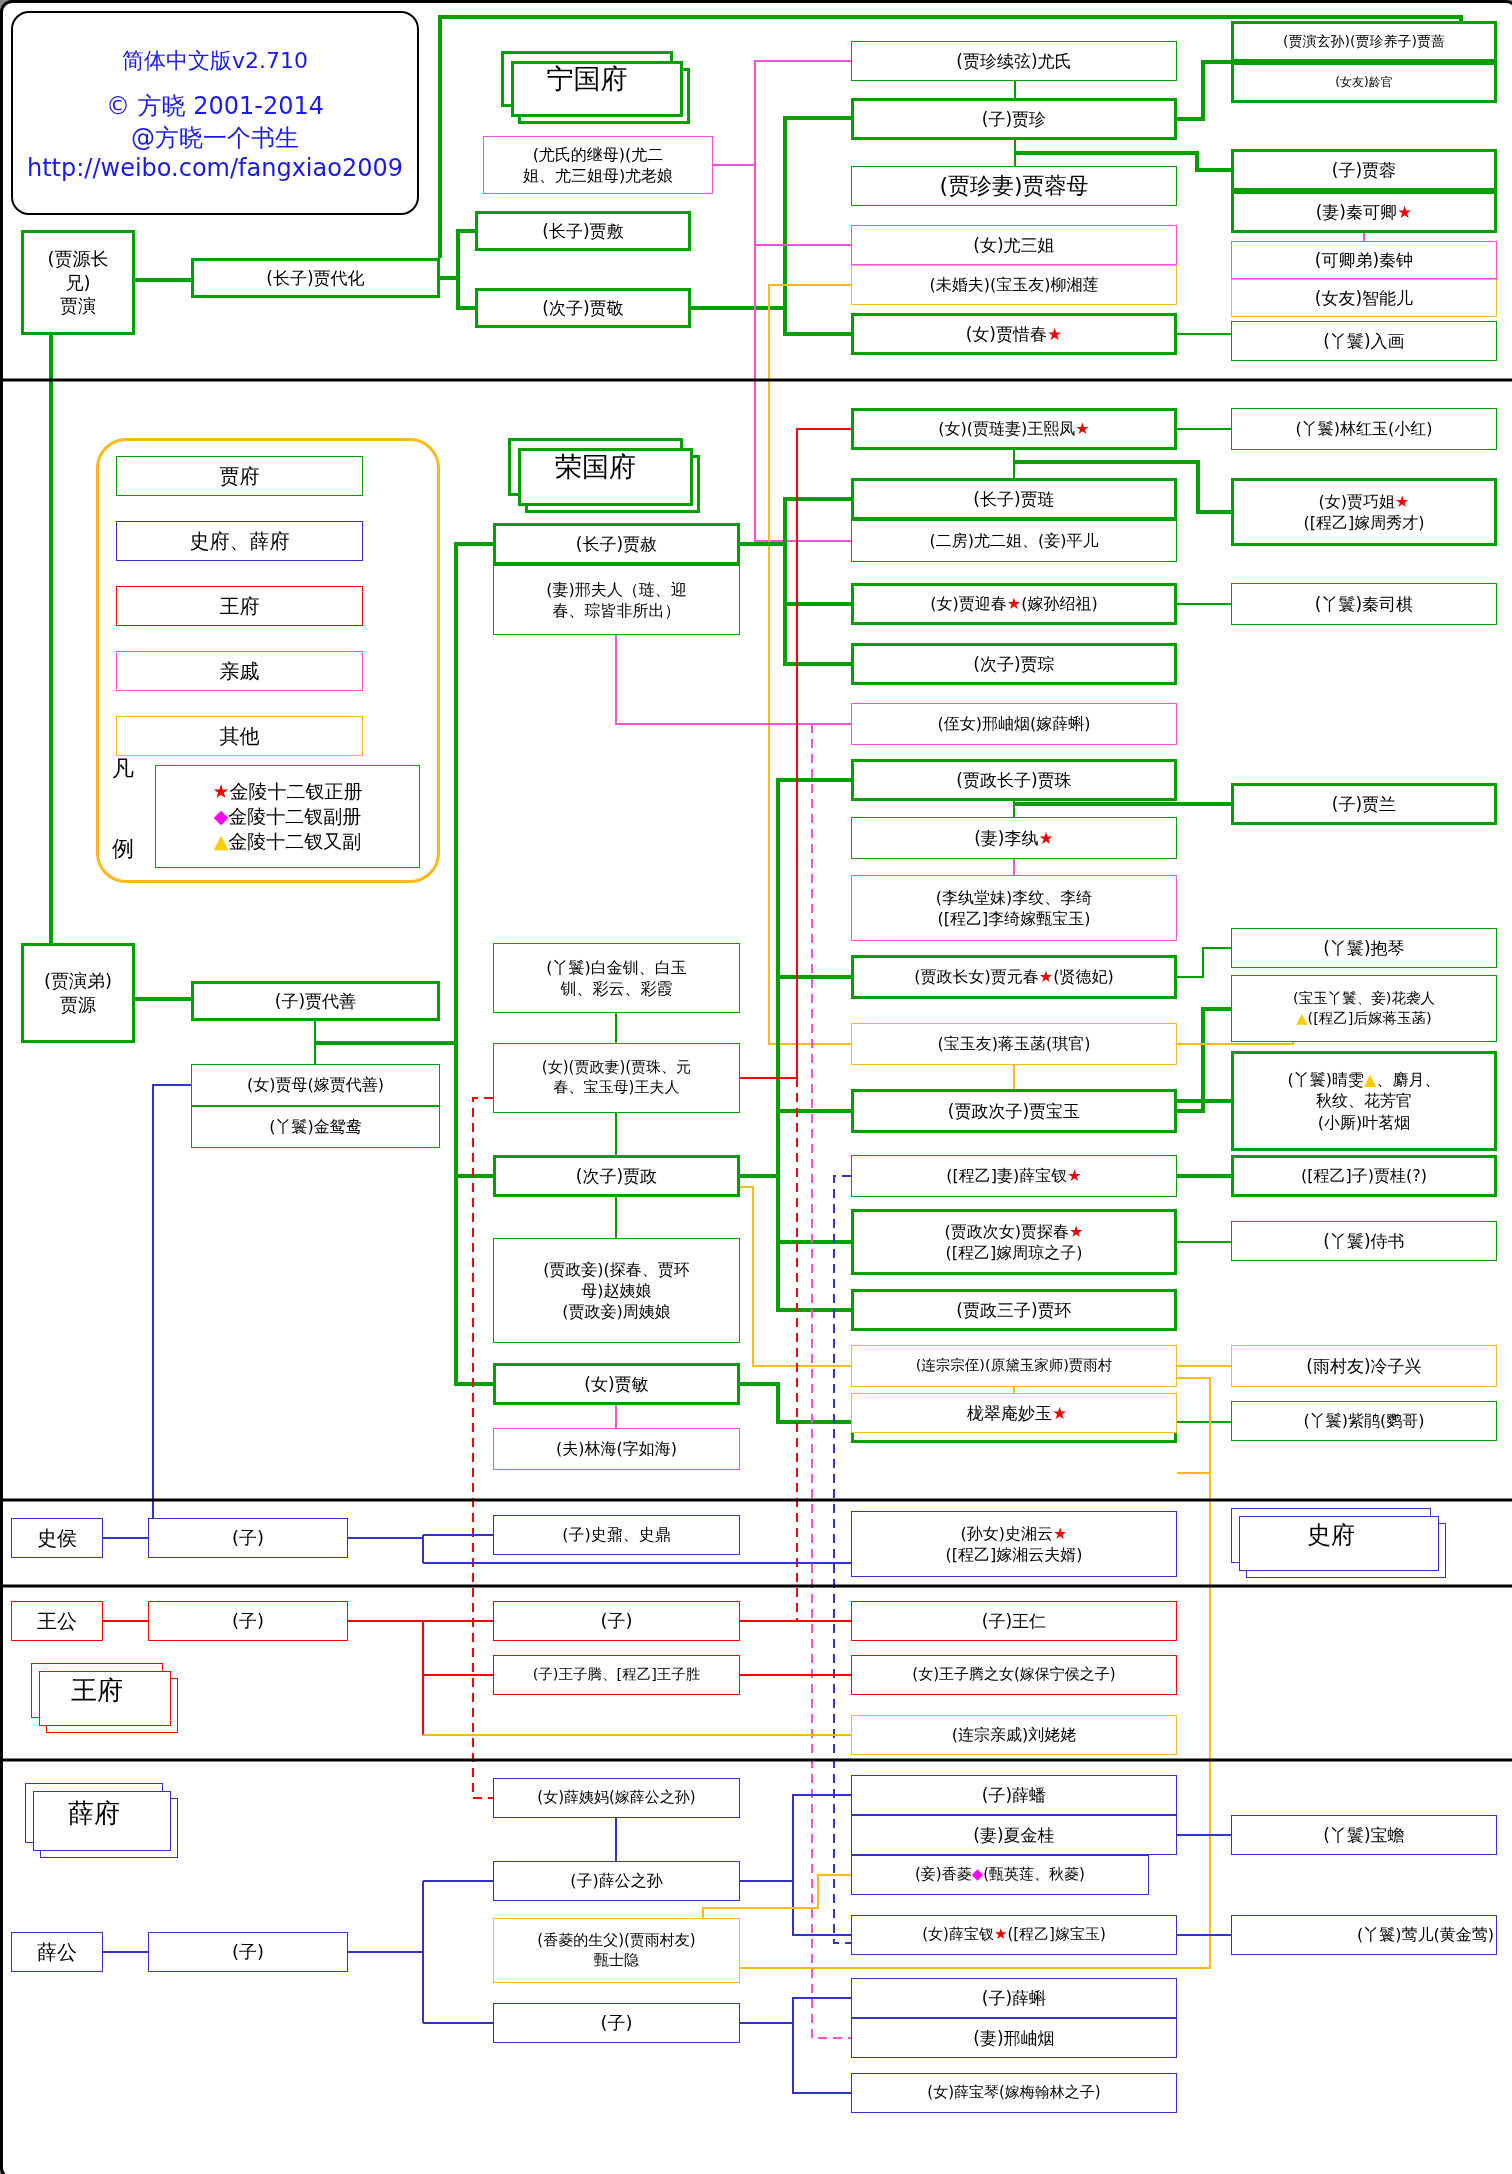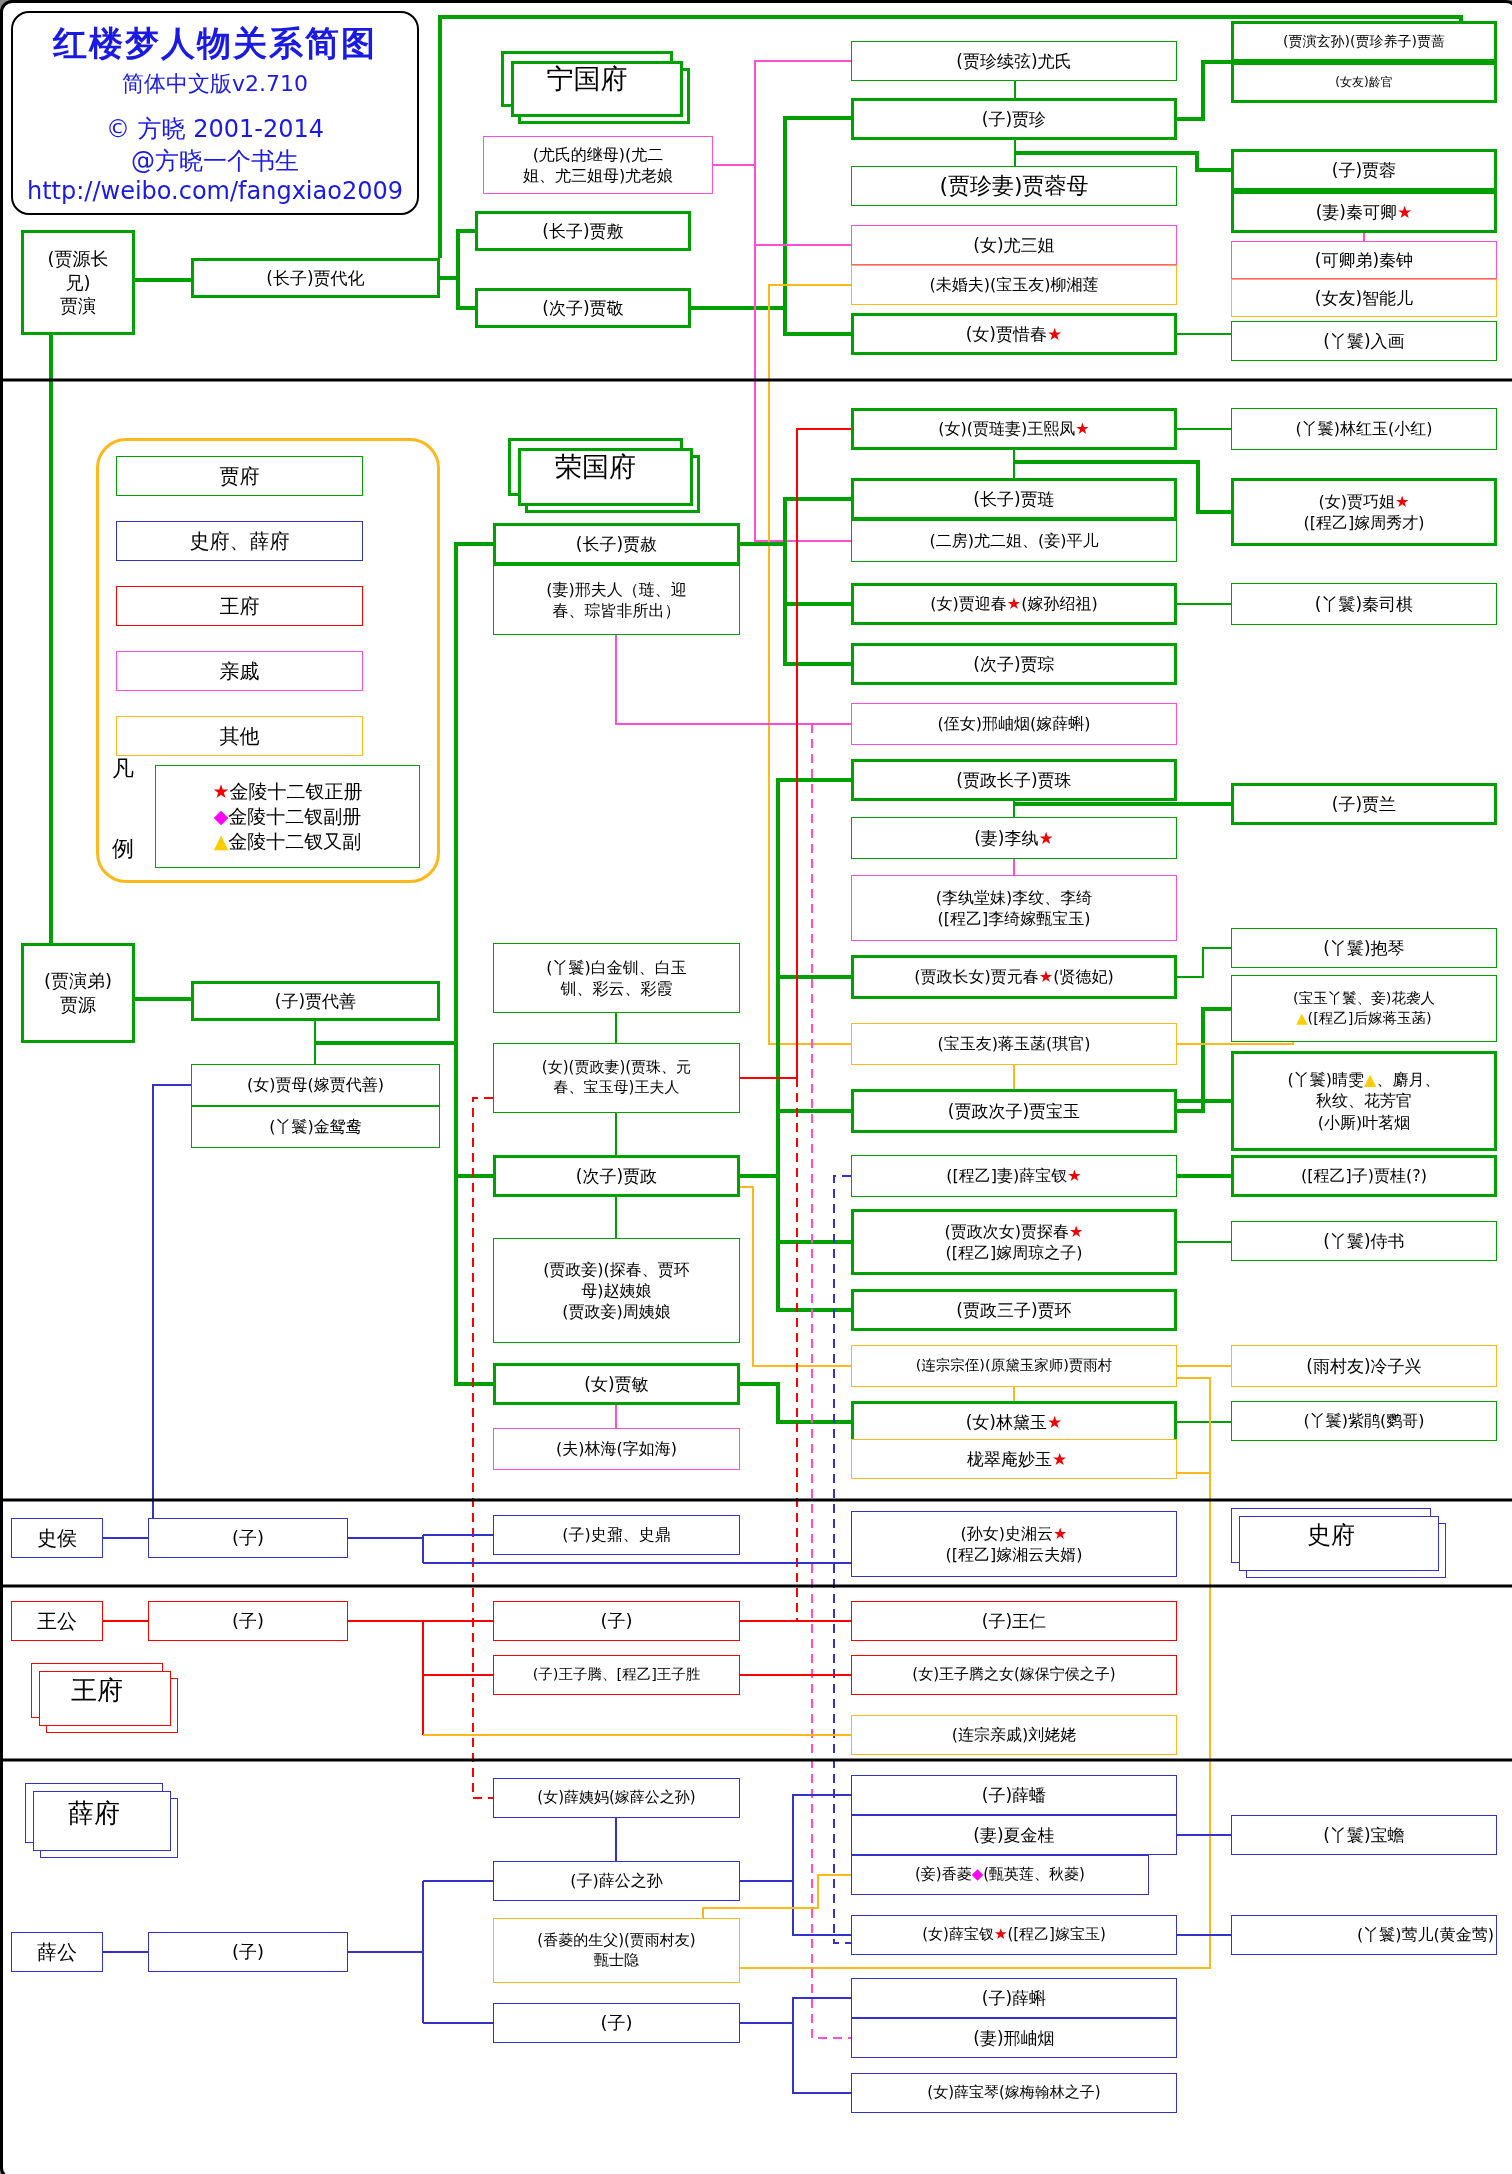--- a/index.html
+++ b/index.html
@@ -125,21 +125,20 @@
       <polyline points="360,538 430,538" fill="none" stroke="#3333cc" stroke-width="2"></polyline>
       <polyline points="360,603 430,603" fill="none" stroke="#ff0000" stroke-width="2"></polyline>
       <polyline points="360,668 430,668" fill="none" stroke="#ff4fd8" stroke-width="2"></polyline>
       <polyline points="360,733 430,733" fill="none" stroke="#ffb81c" stroke-width="2"></polyline>
       <polyline points="0,377 1512,377" fill="none" stroke="#000000" stroke-width="3"></polyline>
       <polyline points="0,1497 1512,1497" fill="none" stroke="#000000" stroke-width="3"></polyline>
       <polyline points="0,1583 1512,1583" fill="none" stroke="#000000" stroke-width="3"></polyline>
       <polyline points="0,1757 1512,1757" fill="none" stroke="#000000" stroke-width="3"></polyline>
     </svg>
   <div id="title-box">
-    <div class="t1">红楼梦人物关系简图</div>
     <div class="t2">简体中文版v2.710</div>
     <div class="t3">© 方晓 2001-2014</div>
     <div class="t4">@方晓一个书生</div>
     <div class="t5">http://weibo.com/fangxiao2009</div>
   </div>
   <div id="nodes">
       <div class="node c-jia b2 stack" style="left: 498px; top: 48px; width: 172px; height: 56px; font-size: 27px;">
         <span>宁国府</span>
       </div>
       <div class="node c-qin" style="left: 480px; top: 133px; width: 230px; height: 58px; font-size: 16px;">
@@ -309,21 +308,21 @@
       </div>
       <div class="node c-qita" style="left: 1228px; top: 1342px; width: 266px; height: 42px; font-size: 17px;">
         <span>(雨村友)冷子兴</span>
       </div>
       <div class="node c-jia b2" style="left: 848px; top: 1398px; width: 326px; height: 42px; font-size: 17px;">
         <span>(女)林黛玉<span class="sym-star">★</span></span>
       </div>
       <div class="node c-jia" style="left: 1228px; top: 1398px; width: 266px; height: 40px; font-size: 16px;">
         <span>(丫鬟)紫鹃(鹦哥)</span>
       </div>
-      <div class="node c-qita" style="left: 848px; top: 1436px; width: 326px; height: 40px; font-size: 17px; padding-left: 8px;">
+      <div class="node c-qita" style="left: 848px; top: 1390px; width: 326px; height: 40px; font-size: 17px; padding-left: 8px;">
         <span>栊翠庵妙玉<span class="sym-star">★</span></span>
       </div>
       <div class="node c-jia" style="left: 490px; top: 940px; width: 247px; height: 70px; font-size: 16px;">
         <span>(丫鬟)白金钏、白玉<br>钏、彩云、彩霞</span>
       </div>
       <div class="node c-jia" style="left: 490px; top: 1040px; width: 247px; height: 70px; font-size: 15px;">
         <span>(女)(贾政妻)(贾珠、元<br>春、宝玉母)王夫人</span>
       </div>
       <div class="node c-jia b2" style="left: 490px; top: 1152px; width: 247px; height: 42px; font-size: 17px;">
         <span>(次子)贾政</span>

